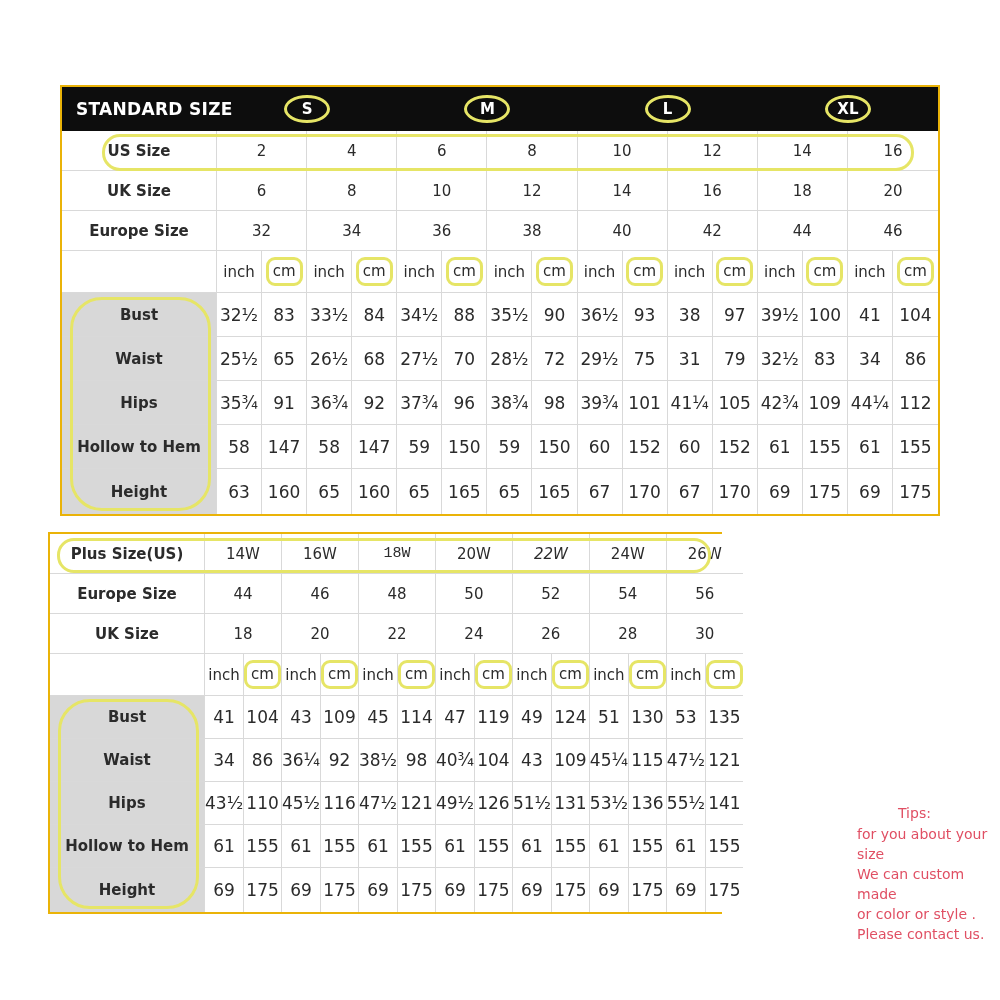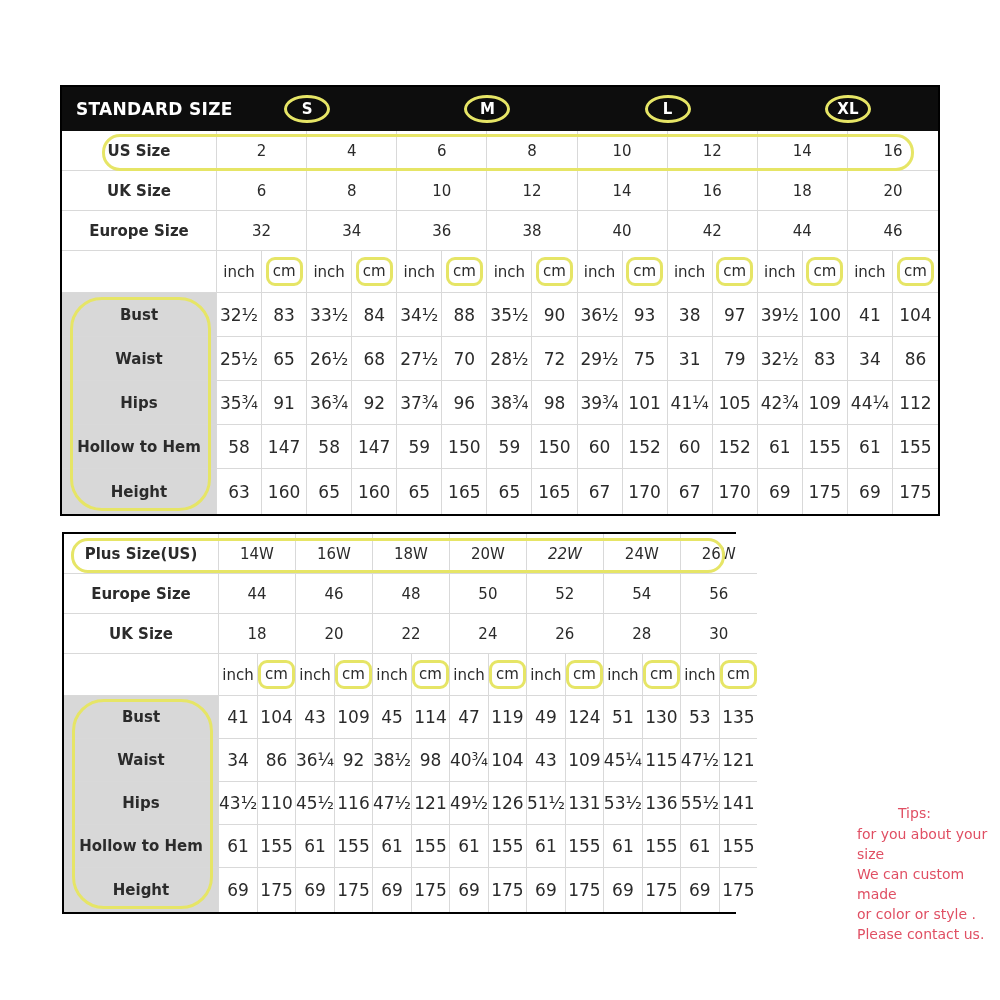--- a/index.html
+++ b/index.html
@@ -9,23 +9,23 @@
     --grid-line:#d9d9d9;
     --ink:#2b2b2b;
     --tips:#e04f63;
   }
   html,body{margin:0;padding:0;}
   body{
     width:1000px;height:1000px;position:relative;background:#ffffff;
     font-family:"DejaVu Sans","Liberation Sans",sans-serif;color:var(--ink);
     overflow:hidden;
   }
-  .size-table{position:absolute;border:2px solid #000000;background:#fdba74;box-sizing:border-box;}
+  .size-table{position:absolute;border:2px solid #eab308;background:#fdba74;box-sizing:border-box;}
   .t1{left:60px;top:85px;width:880px;}
-  .t2{left:62px;top:532px;width:674px;}
+  .t2{left:48px;top:532px;width:674px;}
 
   .black-bar{
     background:var(--header-bg);
     display:grid;
     grid-template-columns:155px repeat(16,1fr);
     height:44px;align-items:center;position:relative;
   }
   .bar-title{
     grid-column:1;color:#fff;font-weight:bold;font-size:17px;
     padding-left:14px;white-space:nowrap;letter-spacing:.3px;
@@ -254,21 +254,21 @@
     </div>
   <div class="hl-overlay hl-sizerow"></div>
   <div class="hl-overlay hl-labels"></div>
 </div>
 
 <div class="size-table t2">
   <div class="body" id="t2-body">
       <div class="cell label-cell">Plus Size(US)</div>
       <div class="cell size-val" style="grid-column: span 2;">14W</div>
       <div class="cell size-val" style="grid-column: span 2;">16W</div>
-      <div class="cell size-val" style="grid-column: span 2;">18W</div>
+      <div class="cell size-val" style="grid-column: span 2; font-family: Liberation Mono, monospace;">18W</div>
       <div class="cell size-val" style="grid-column: span 2;">20W</div>
       <div class="cell size-val" style="grid-column: span 2; font-style: italic;">22W</div>
       <div class="cell size-val" style="grid-column: span 2;">24W</div>
       <div class="cell size-val last-col" style="grid-column: span 2;">26W</div>
       <div class="cell label-cell">Europe Size</div>
       <div class="cell size-val" style="grid-column: span 2;">44</div>
       <div class="cell size-val" style="grid-column: span 2;">46</div>
       <div class="cell size-val" style="grid-column: span 2;">48</div>
       <div class="cell size-val" style="grid-column: span 2; text-align: right;">50</div>
       <div class="cell size-val" style="grid-column: span 2;">52</div>

